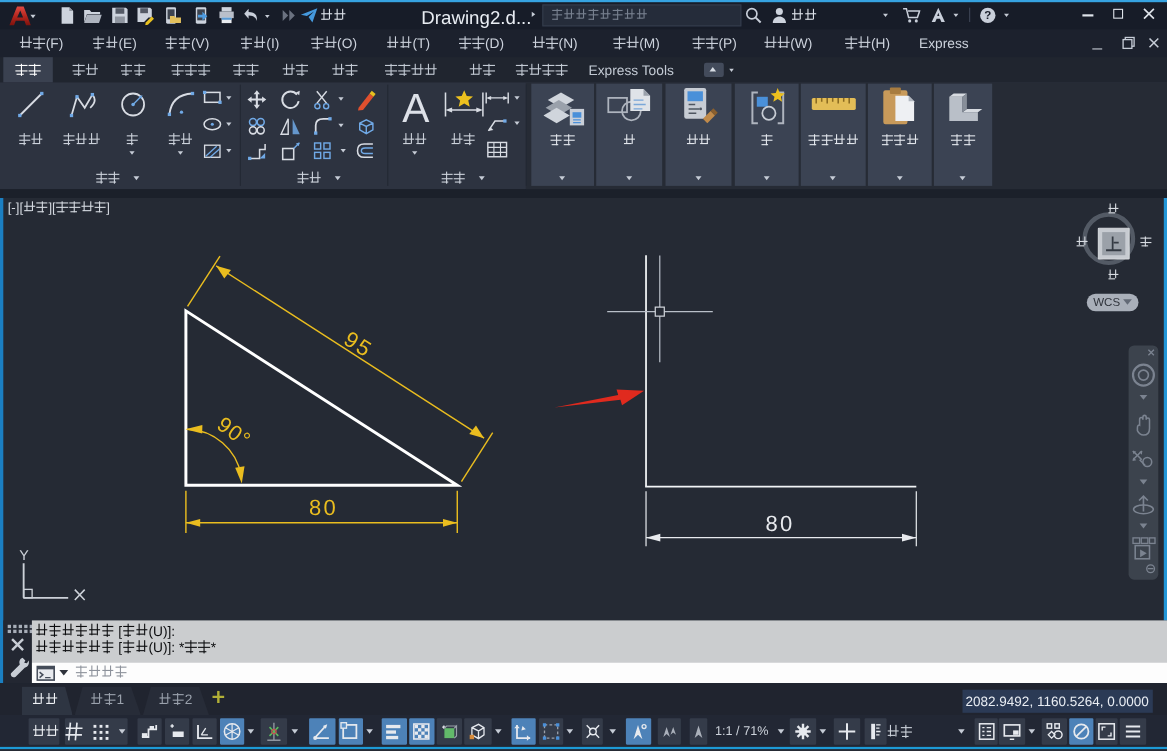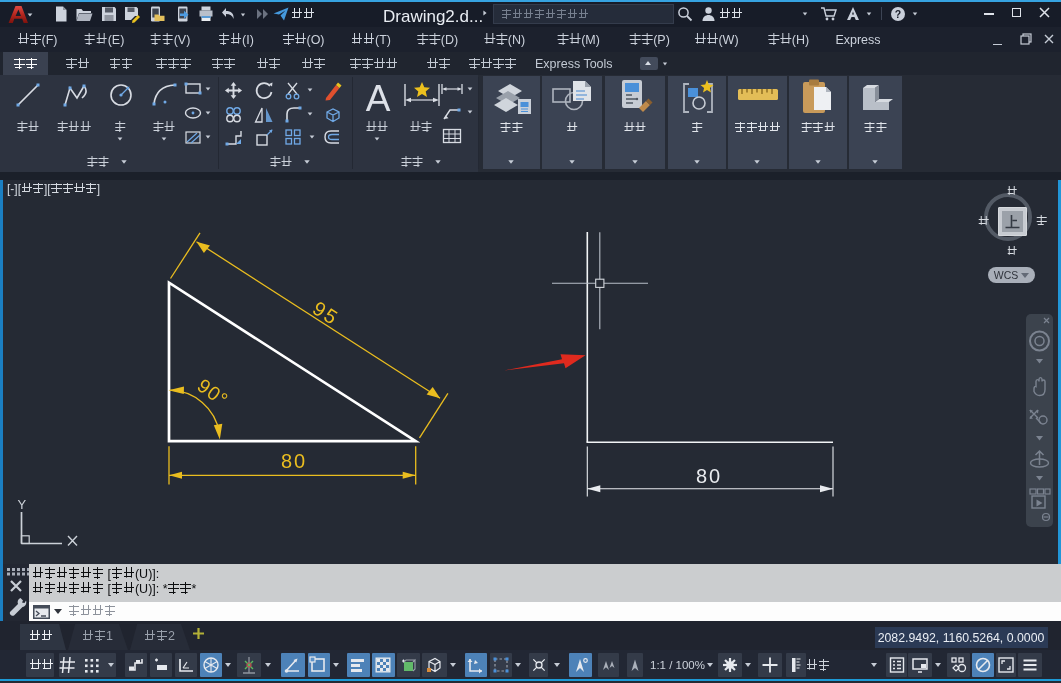--- a/index.html
+++ b/index.html
@@ -627,21 +627,21 @@
     </svg>
 <div class="abs" style="left:597.8px;top:652.5px;width:21.200000000000045px;height:24px;background:#343b49;border-radius:1px"></div>
 <svg class="abs" style="left:598.0px;top:654.5px" width="20" height="20" viewBox="0 0 20 20">
       <path d="M5 15 L8 6 L11 15 L8 12.3 Z" fill="#aab0ba"></path>
       <path d="M11.5 13 L14 6 L16.5 13 L14 11 Z" fill="#aab0ba"></path>
     </svg>
 <div class="abs" style="left:626.9px;top:652.5px;width:16.100000000000023px;height:24px;background:#343b49;border-radius:1px"></div>
 <svg class="abs" style="left:625.0px;top:654.5px" width="20" height="20" viewBox="0 0 20 20">
       <path d="M6.5 16 L10 4.5 L13.5 16 L10 13 Z" fill="#aab0ba"></path>
     </svg>
-<div class="abs" style="left:650px;top:658.5px;color:#ccd2da;font-size:11.5px;white-space:nowrap">1:1 / 100%</div>
+<div class="abs" style="left:650px;top:658.5px;color:#ccd2da;font-size:11.5px;white-space:nowrap">1:1 / 71%</div>
 <span class="abs tri-d" style="left:707.0px;top:662.5px"></span>
 <div class="abs" style="left:718px;top:652.5px;width:24px;height:24px;background:#343b49;border-radius:1px"></div>
 <svg class="abs" style="left:720.0px;top:654.5px" width="20" height="20" viewBox="0 0 20 20">
       <circle cx="10" cy="10" r="3" fill="none" stroke="#e6e9ee" stroke-width="1.5"></circle>
       <g stroke="#e6e9ee" stroke-width="2.2">
         <line x1="10" y1="10" x2="17.00" y2="10.00"></line>
         <line x1="10" y1="10" x2="14.95" y2="14.95"></line>
         <line x1="10" y1="10" x2="10.00" y2="17.00"></line>
         <line x1="10" y1="10" x2="5.05" y2="14.95"></line>
         <line x1="10" y1="10" x2="3.00" y2="10.00"></line>

